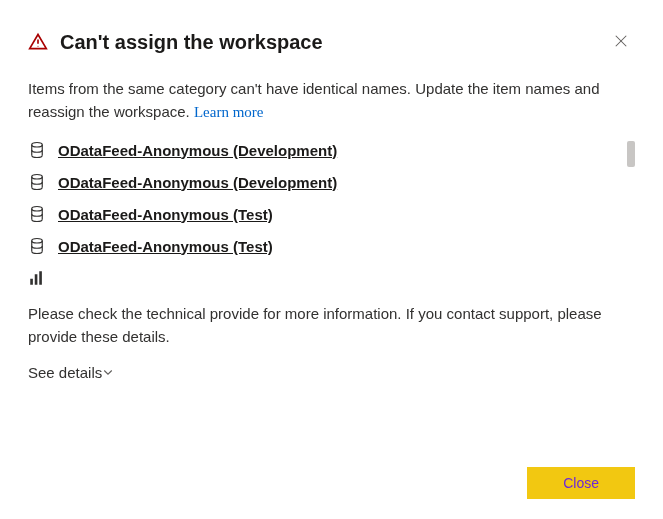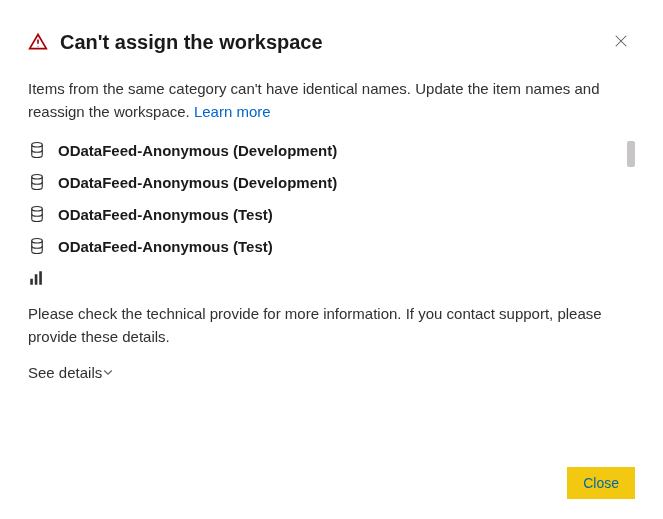--- a/index.html
+++ b/index.html
@@ -56,20 +56,21 @@
   .message {
     font-size: 15px;
     line-height: 1.5;
     color: #323130;
     margin-bottom: 18px;
   }
   .link {
     color: #0066cc;
     cursor: pointer;
     text-decoration: none;
+    font-family: Liberation Serif, serif;
   }
   .list-scroll {
     position: relative;
     margin-bottom: 16px;
     padding-right: 18px;
   }
   .item-list {
     display: flex;
     flex-direction: column;
     gap: 14px;
@@ -84,20 +85,21 @@
     width: 18px;
     height: 18px;
     display: inline-flex;
     align-items: center;
     justify-content: center;
   }
   .item-label {
     font-size: 15px;
     font-weight: 600;
     color: #1b1a19;
+    text-decoration: underline;
   }
   .scrollbar-track {
     position: absolute;
     right: 0;
     top: 0;
     width: 8px;
     height: 26px;
     background: #c8c6c4;
     border-radius: 2px;
   }
@@ -119,25 +121,25 @@
   }
   .footer {
     margin-top: auto;
     display: flex;
     justify-content: flex-end;
     padding-top: 18px;
   }
   .close-action {
     background: #F2C811;
     border: none;
-    padding: 8px 16px;
+    padding: 8px 36px;
     font-size: 14px;
     font-family: inherit;
     cursor: pointer;
-    color: #0369a1;
+    color: #6d28d9;
   }
 </style>
 </head>
 <body>
 
 <div class="dialog">
 
   <div class="header">
     <div class="title-wrap">
       <span class="warn-icon">

